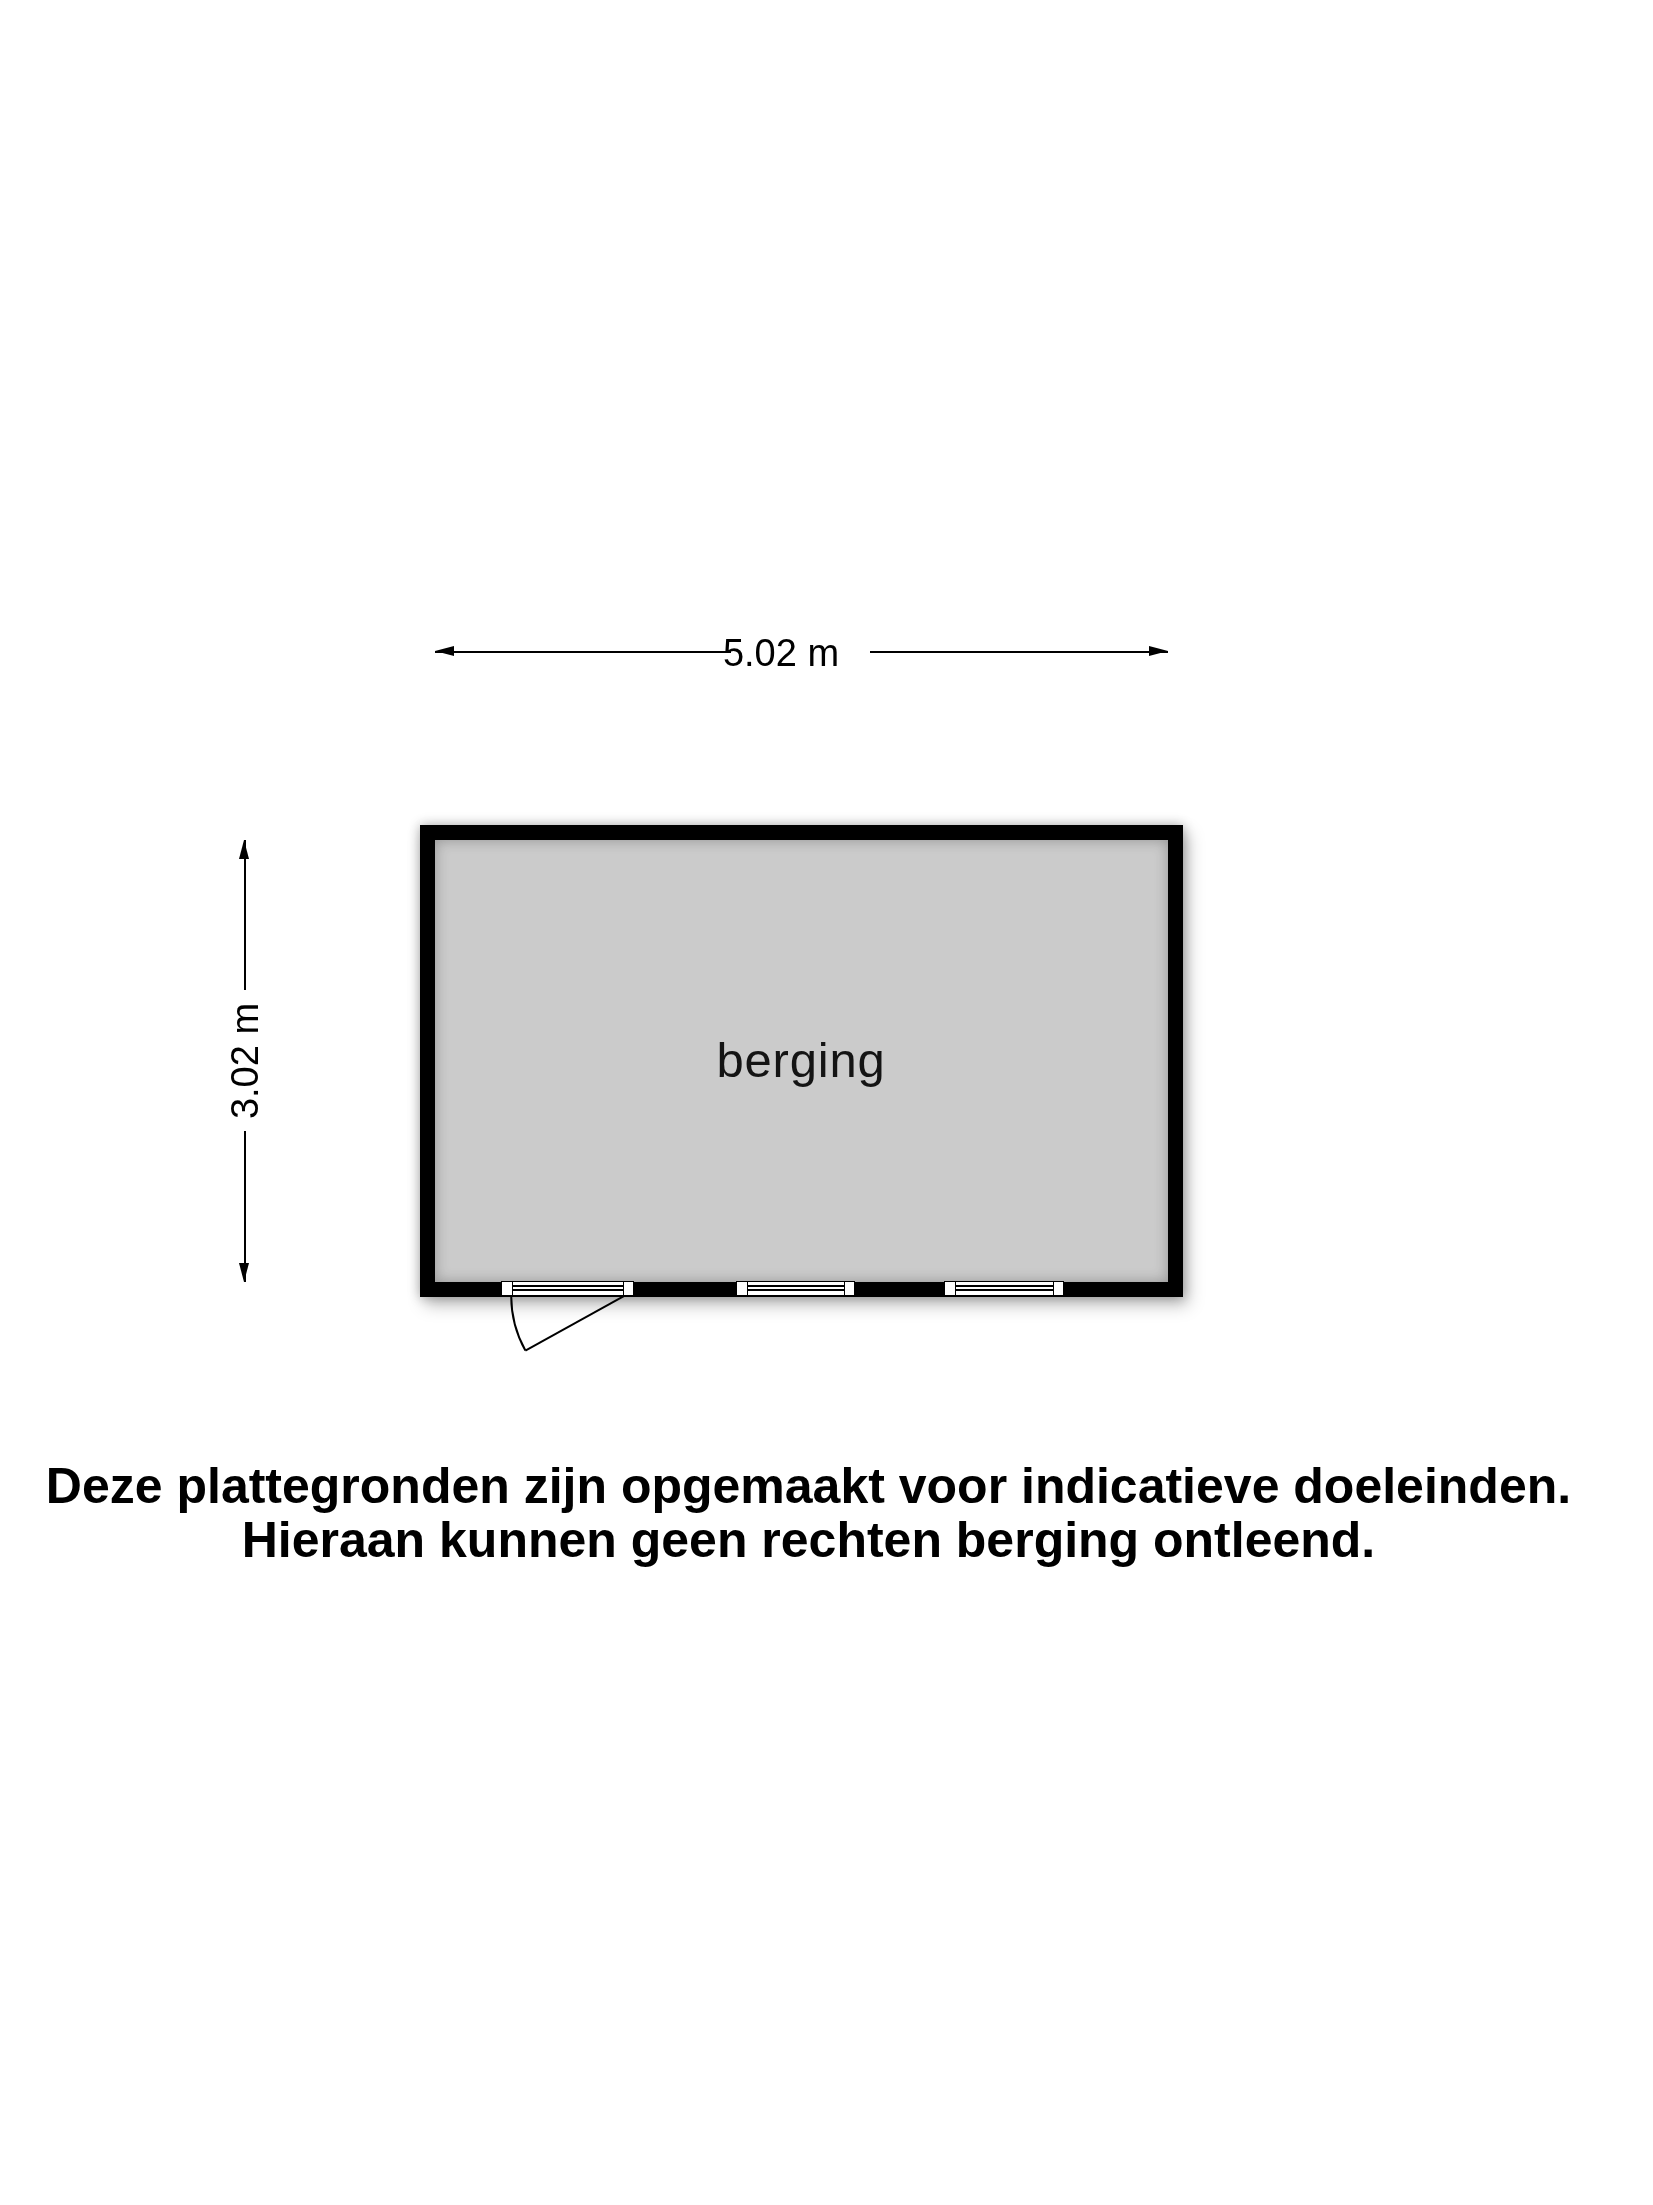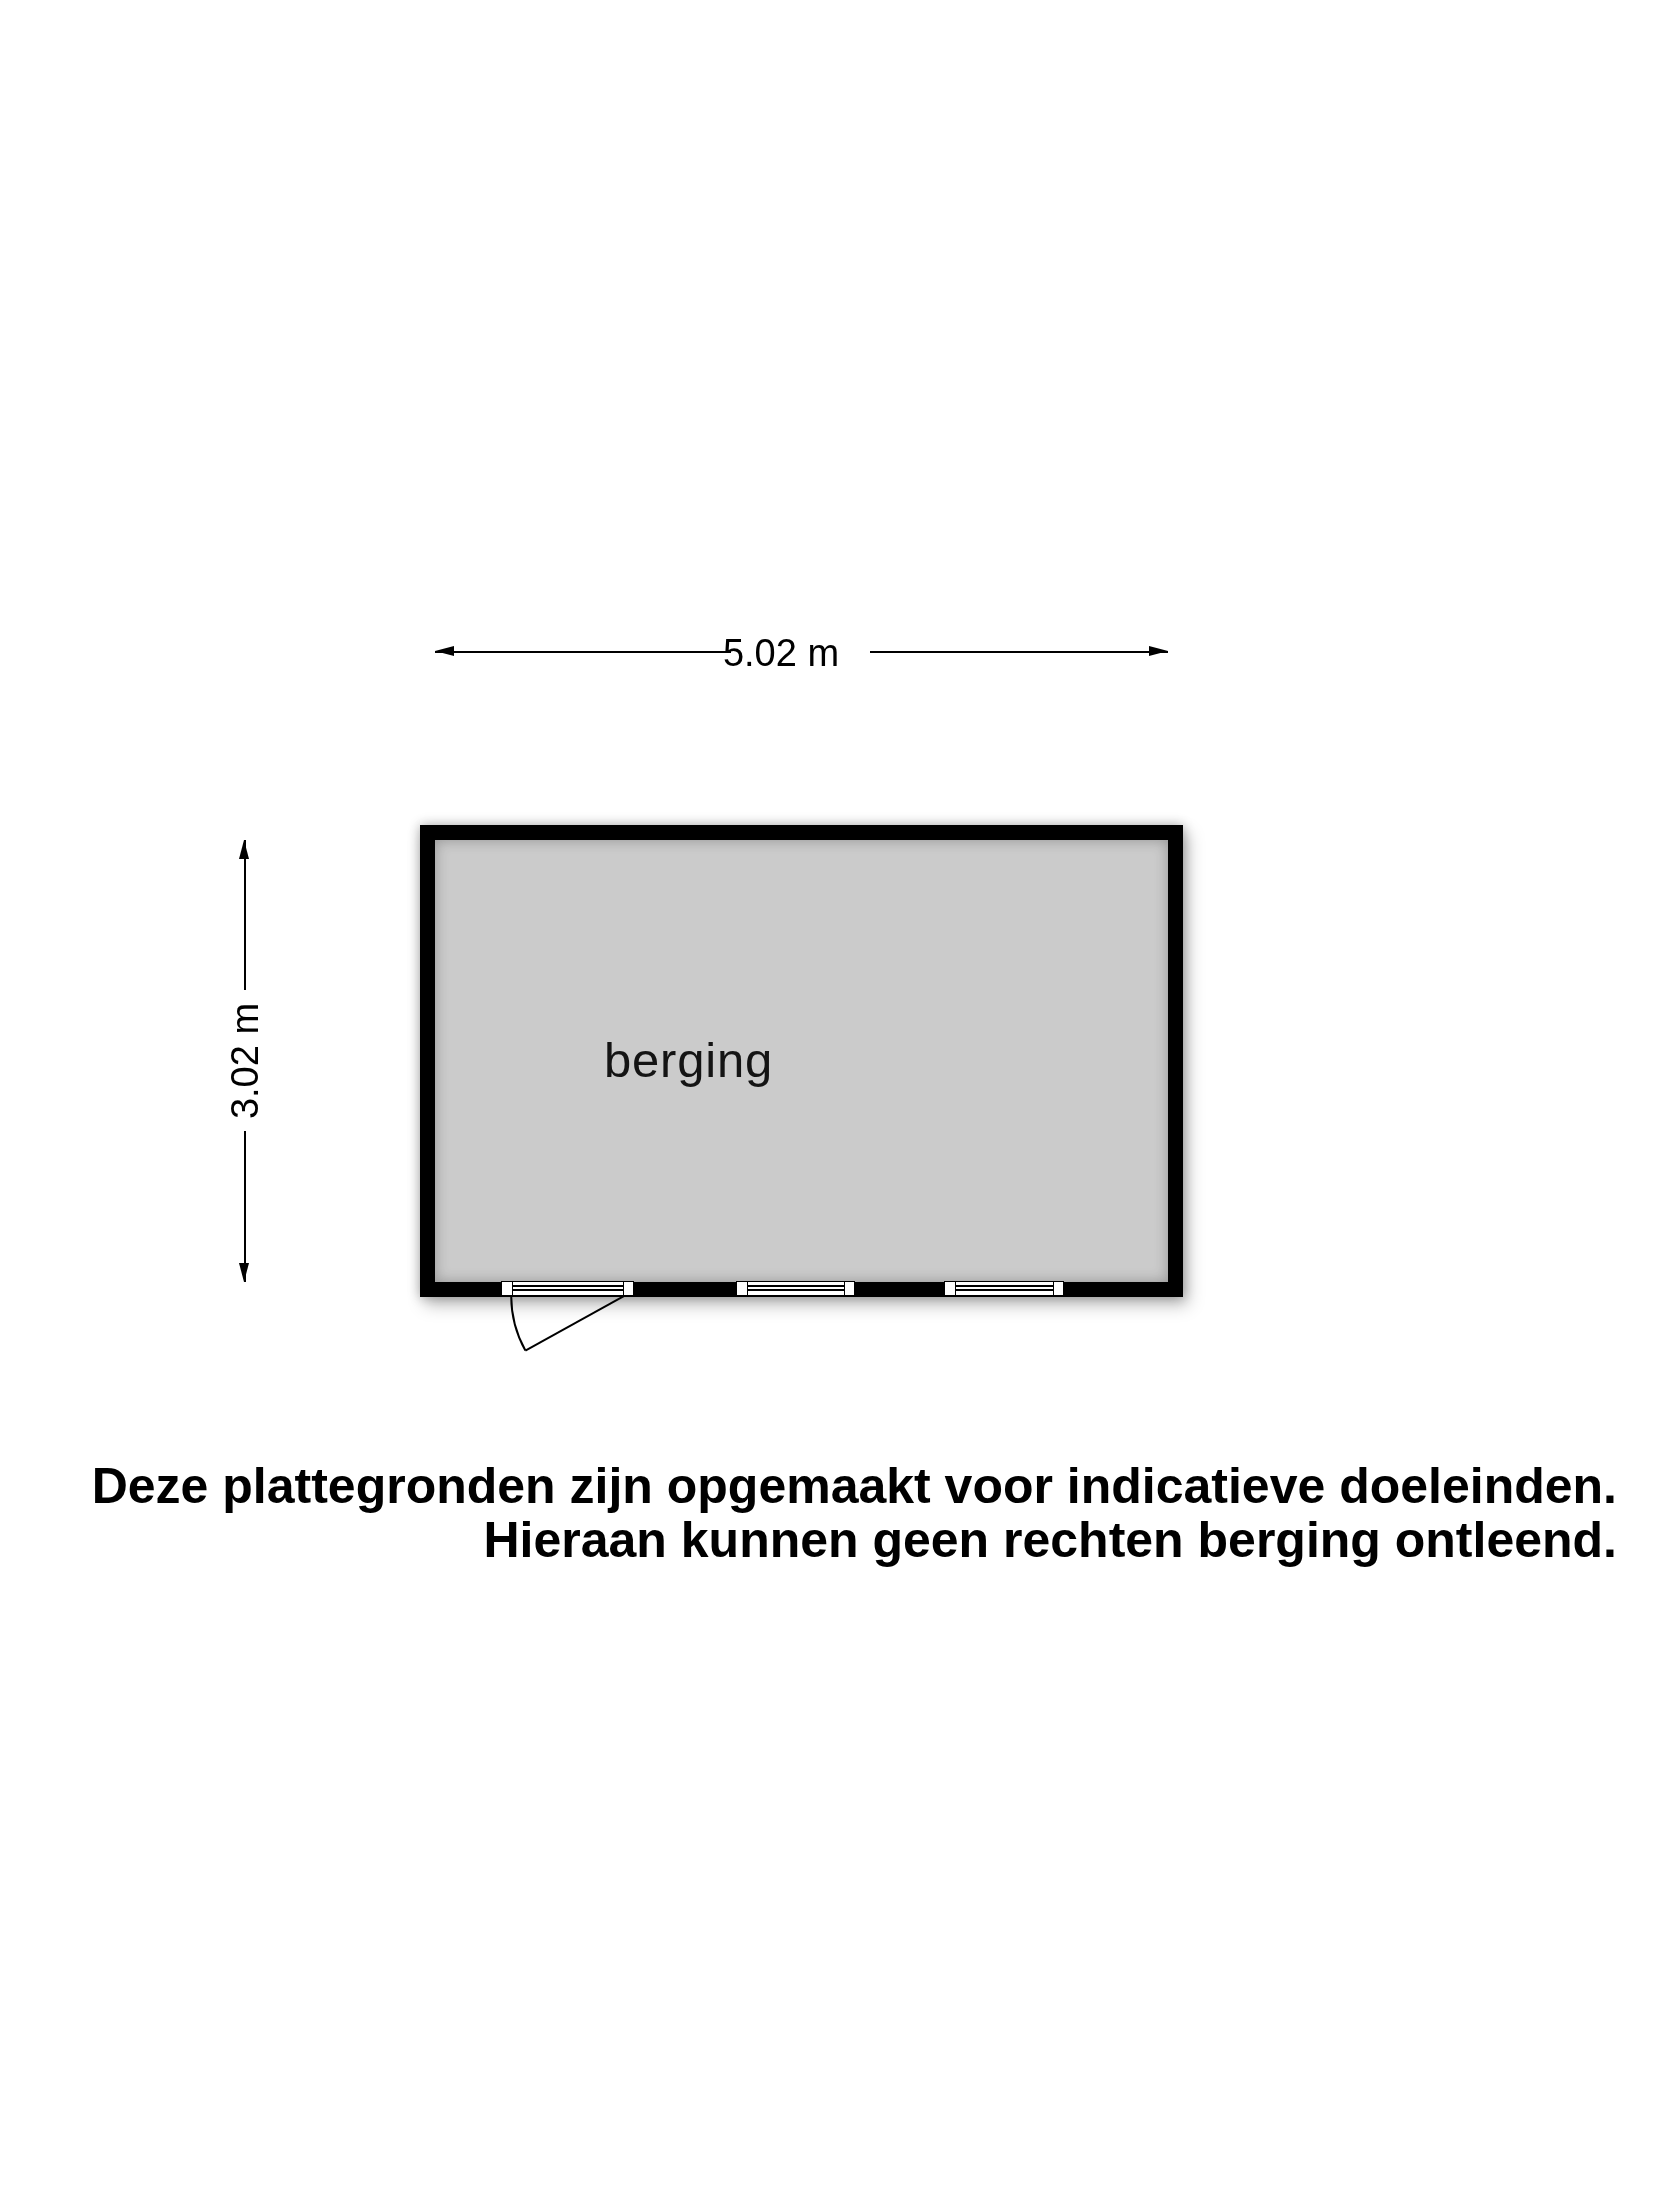--- a/index.html
+++ b/index.html
@@ -24,21 +24,21 @@
     background:var(--wall);
     box-shadow:0 0 11px rgba(0,0,0,.30), 4.7px 7.9px 15.8px rgba(0,0,0,.25);
   }
   .floor{
     position:absolute;left:435px;top:840px;width:733px;height:442px;
     background:var(--floor);
     box-shadow:inset 0 0 14px rgba(0,0,0,.28);
   }
   .room-label{
     position:absolute;left:604px;top:1036px;width:394px;
-    text-align:left;font-size:49px;line-height:49px;color:#141414;
+    text-align:center;font-size:49px;line-height:49px;color:#141414;
     letter-spacing:0.8px;
   }
 
   
   .opening{
     position:absolute;top:1281px;height:15px;
     background:#fff;border:1.6px solid #000;box-sizing:border-box;
     display:flex;z-index:3;
   }
   .opening .post{width:9.5px;background:#fff;}
@@ -80,21 +80,21 @@
   }
   .dim-label-width{left:702px;top:634px;width:158px;}
   .dim-label-height{
     left:166px;top:1042px;width:158px;height:38px;
     transform:rotate(-90deg);transform-origin:center center;
   }
 
   
   .disclaimer{
     position:absolute;left:0;top:1459px;width:1617px;
-    text-align:right;font-weight:bold;font-size:50px;line-height:54px;
+    text-align:center;font-weight:bold;font-size:50px;line-height:54px;
     color:var(--text);
   }
 </style>
 </head>
 <body>
 
 <div class="page">
 
   <div class="wall-rect"></div>
   <div class="floor"></div>

